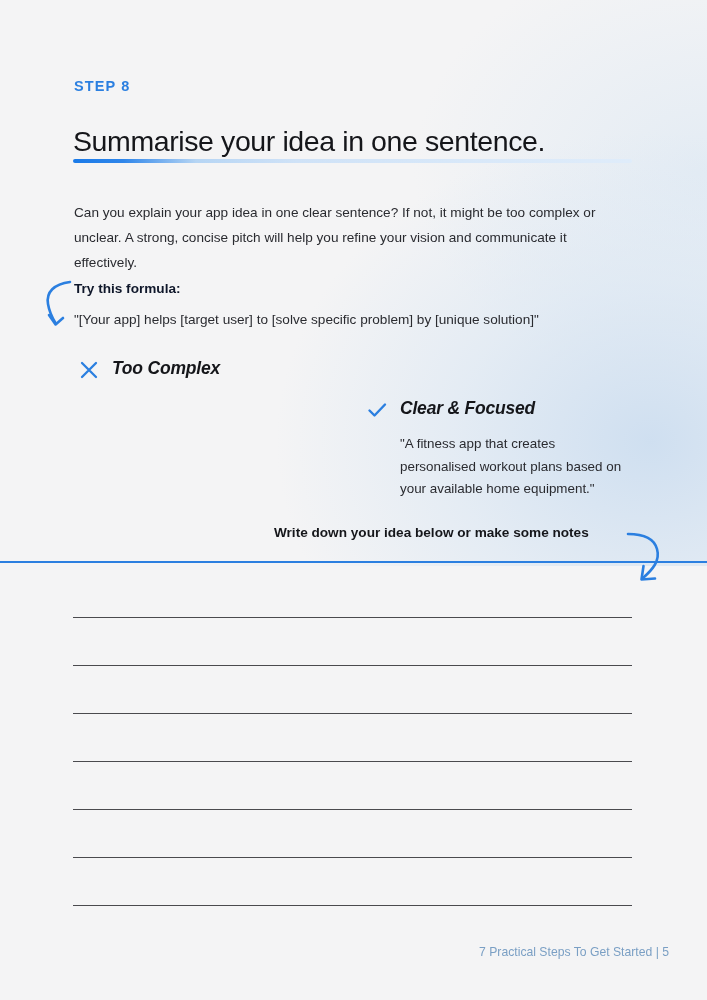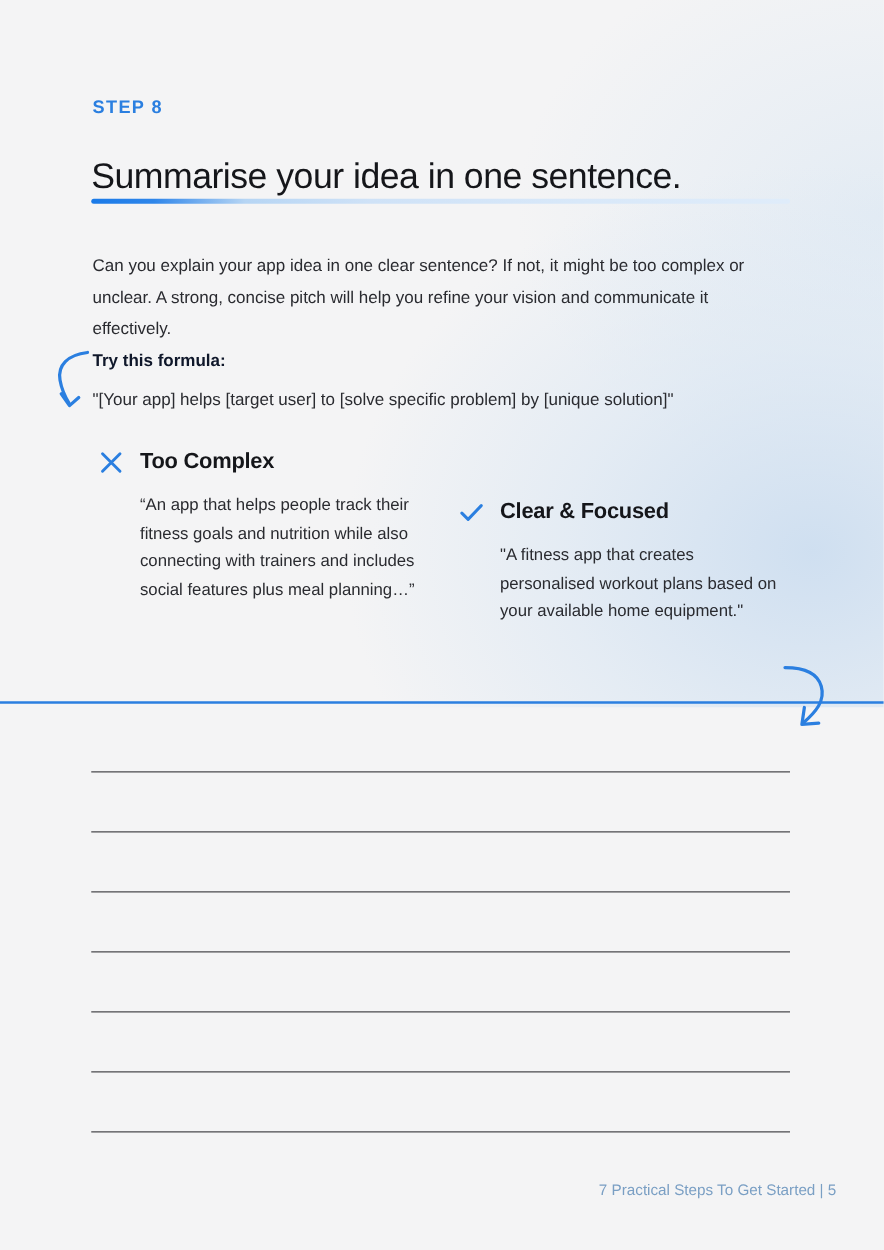--- a/index.html
+++ b/index.html
@@ -121,20 +121,21 @@
     position: absolute;
     top: 0;
     width: 270px;
   }
   .col.left  { left: 0; }
   .col.right { left: 288px; margin-top: 40px; }
 
   .col-head {
     position: relative;
     height: 26px;
+    font-style: italic;
   }
   .col-icon {
     position: absolute;
     left: 0;
     top: 1px;
     width: 22px;
     height: 22px;
   }
   .col-title {
     position: absolute;
@@ -241,37 +242,37 @@
 
       <div class="col left">
         <div class="col-head">
           <span class="col-icon">
             <svg width="22" height="22" viewBox="0 0 22 22" fill="none" xmlns="http://www.w3.org/2000/svg">
               <path d="M4 4 L18 18 M18 4 L4 18" stroke="#2b7fe0" stroke-width="2.3" stroke-linecap="round"></path>
             </svg>
           </span>
           <span class="col-title">Too Complex</span>
         </div>
-        <div class="col-body">“An app that helps people track their fitness goals and nutrition while also connecting with trainers and includes social features plus meal planning…”</div>
       </div>
 
       <div class="col right">
         <div class="col-head">
           <span class="col-icon">
             <svg width="22" height="22" viewBox="0 0 22 22" fill="none" xmlns="http://www.w3.org/2000/svg">
               <path d="M3.5 11.5 L8.5 16.5 L19 5.5" stroke="#2b7fe0" stroke-width="2.4" stroke-linecap="round" stroke-linejoin="round" fill="none"></path>
             </svg>
           </span>
           <span class="col-title">Clear &amp; Focused</span>
         </div>
         <div class="col-body">"A fitness app that creates personalised workout plans based on your available home equipment."</div>
       </div>
 
     </div>
 
+    <div class="cta">Write down your idea below or make some notes</div>
 
     <div class="arrow-cta">
       <svg width="62" height="62" viewBox="0 0 62 62" fill="none" xmlns="http://www.w3.org/2000/svg">
         <path d="M2 6 C 16 6, 28 10, 31 21 C 34.5 33, 26 42, 17 50" stroke="#2b7fe0" stroke-width="2.6" stroke-linecap="round" fill="none"></path>
         <path d="M17.5 38 L 15.5 51.5 L 29 50.5" stroke="#2b7fe0" stroke-width="2.6" stroke-linecap="round" stroke-linejoin="round" fill="none"></path>
       </svg>
     </div>
 
     <div class="divider-blue"></div>
 

